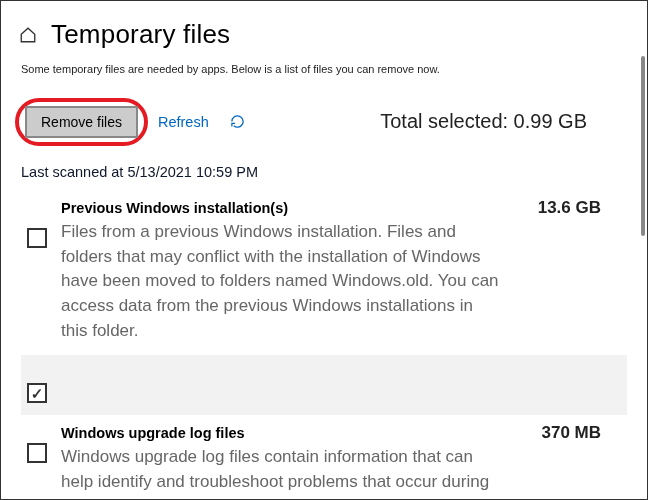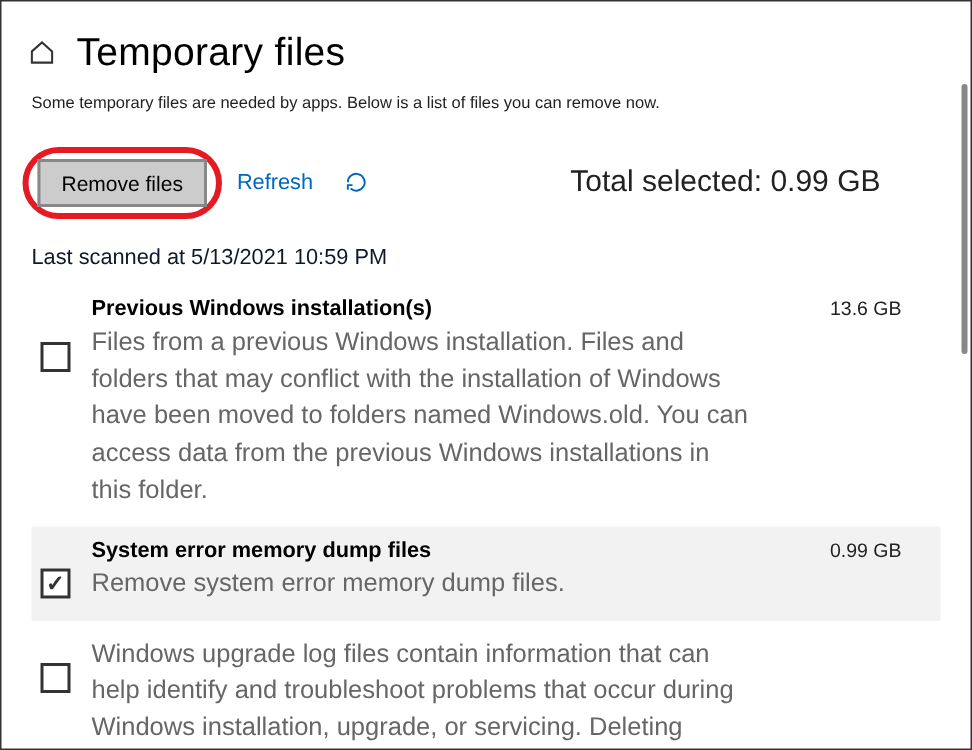--- a/index.html
+++ b/index.html
@@ -116,23 +116,24 @@
     .file-header {
       display: flex;
       justify-content: space-between;
       align-items: baseline;
     }
     .file-name {
       font-weight: 700;
       font-size: 14.5px;
     }
     .file-size {
-      font-size: 13px;
+      font-size: 17px;
       color: #222;
       padding-right: 14px;
+      font-weight: bold;
     }
     .file-desc {
       font-size: 17px;
       color: #666;
       line-height: 1.45;
       margin-top: 2px;
       max-width: 440px;
     }
   </style>
 </head>
@@ -177,29 +178,26 @@
       <div class="file-header">
         <span class="file-name">Previous Windows installation(s)</span>
         <span class="file-size">13.6 GB</span>
       </div>
       <div class="file-desc">Files from a previous Windows installation.  Files and folders that may conflict with the installation of Windows have been moved to folders named Windows.old.  You can access data from the previous Windows installations in this folder.</div>
     </div>
   </div>
 
   <div class="file-item selected">
     <div class="checkbox checked"></div>
-    <div class="file-content">
-      <div class="file-header">
-        <span class="file-name">System error memory dump files</span>
-        <span class="file-size">0.99 GB</span>
-      </div>
-      <div class="file-desc">Remove system error memory dump files.</div>
-    </div>
   </div>
 
   <div class="file-item">
     <div class="checkbox"></div>
     <div class="file-content">
+      <div class="file-header">
+        <span class="file-name">Windows upgrade log files</span>
+        <span class="file-size">370 MB</span>
+      </div>
       <div class="file-desc">Windows upgrade log files contain information that can help identify and troubleshoot problems that occur during Windows installation, upgrade, or servicing.  Deleting these files can make it difficult to troubleshoot installation issues.</div>
     </div>
   </div>
 
 </div>
 
 </body></html>

